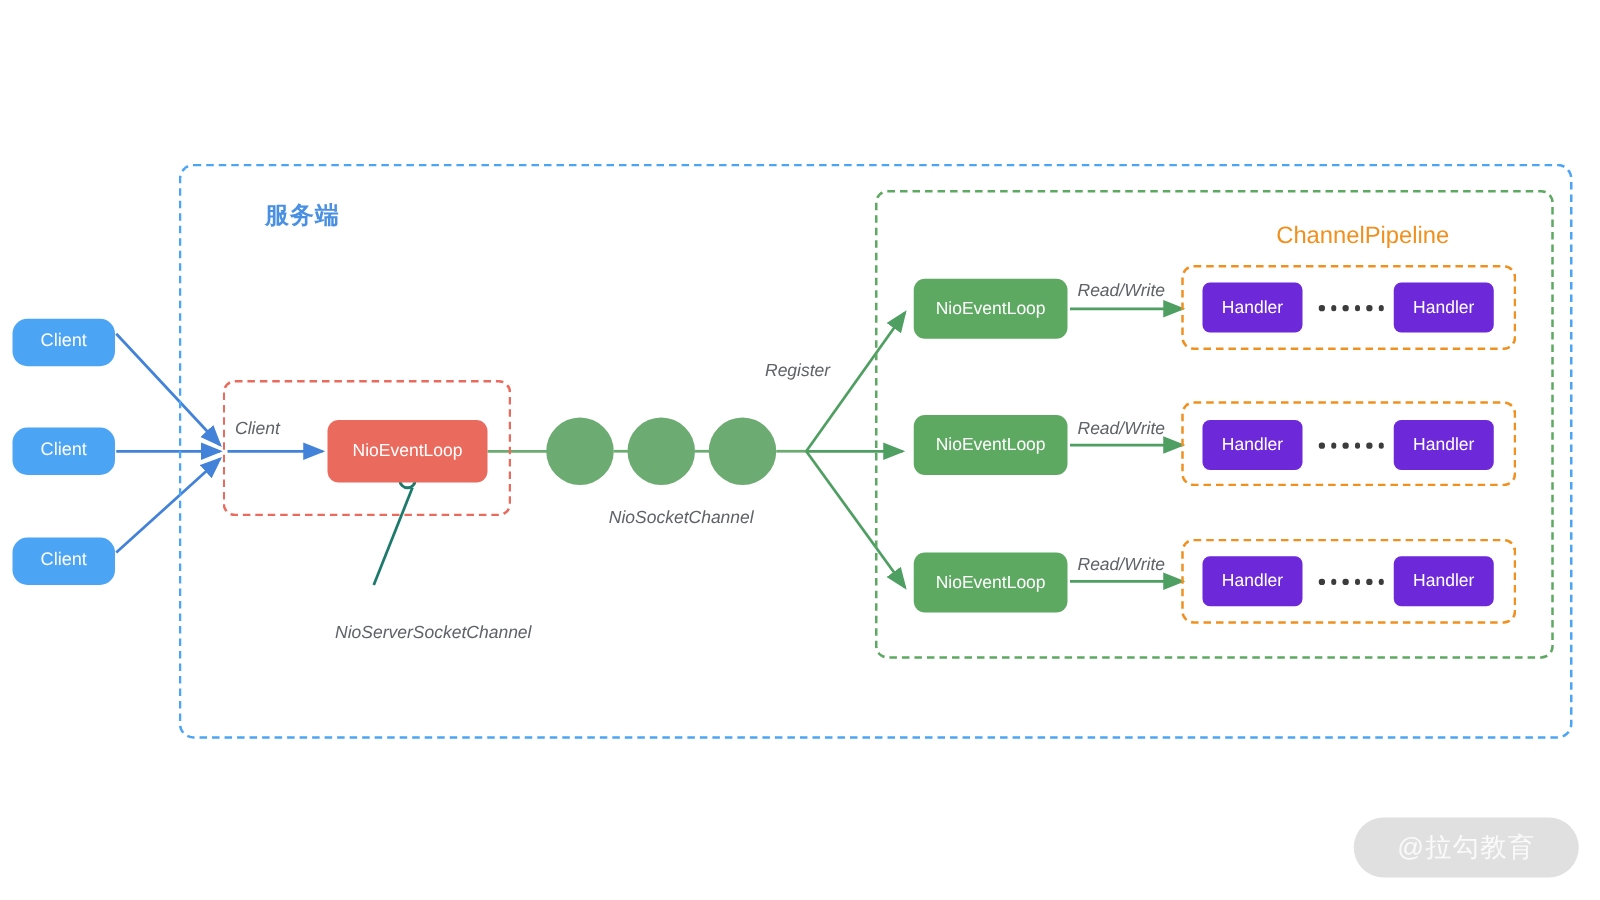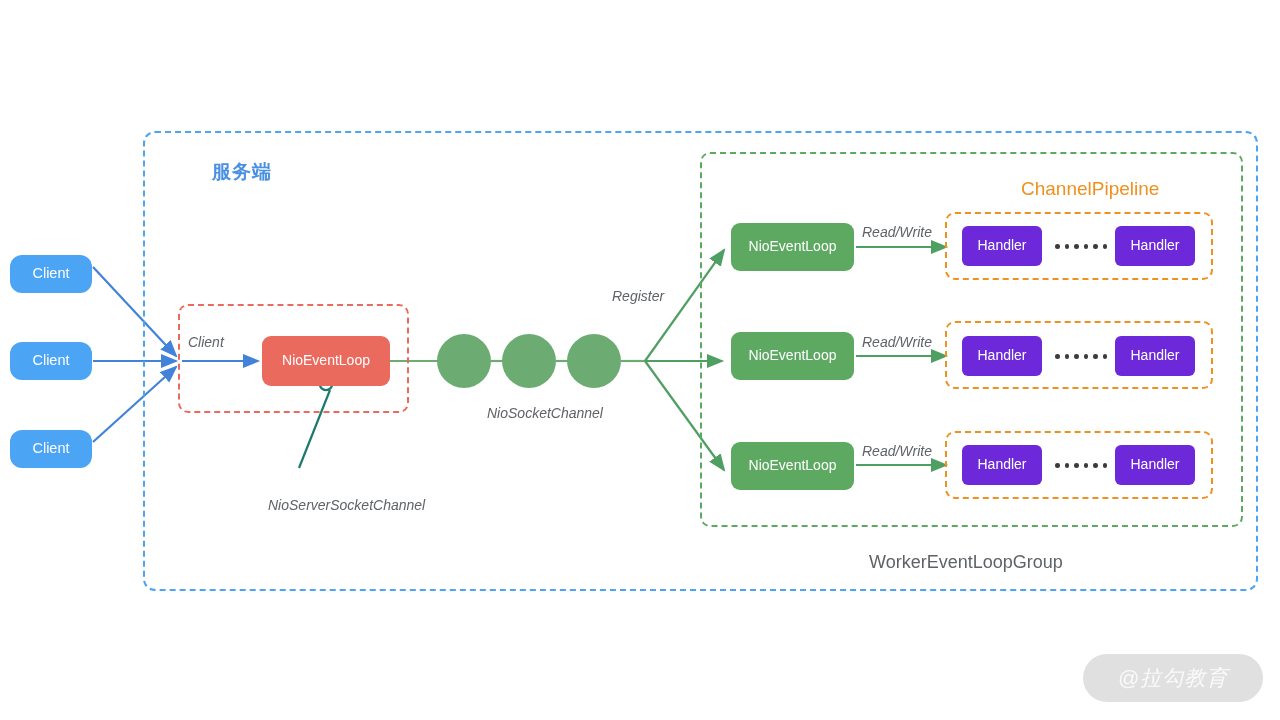--- a/index.html
+++ b/index.html
@@ -134,21 +134,20 @@
     width: 180px;
     height: 48px;
     border-radius: 24px;
     background: #e0e0e0;
     color: #fafafa;
     display: flex;
     align-items: center;
     justify-content: center;
     font-size: 21px;
     letter-spacing: 1px;
-    font-style: italic;
   }
 </style>
 </head>
 <body>
 
 <div id="canvas">
 
   <svg class="svg-layer" viewBox="0 0 1280 720">
     <defs>
       <marker id="arrowBlue" markerWidth="9" markerHeight="9" refX="7" refY="3.2" orient="auto">
@@ -274,17 +273,16 @@
   <div class="dots" style="left:1055px; top:463px;">
     <span></span>
       <span></span>
       <span></span>
       <span></span>
       <span></span>
       <span></span>
   </div>
   <div class="node handler-box" style="left:1115px; top:445px;">Handler</div>
 
-  <div class="label label-group" style="left:869px; top:552px;">WorkerEventLoopGroup</div>
 
   <div class="watermark">@拉勾教育</div>
 
 </div>
 
 </body></html>

